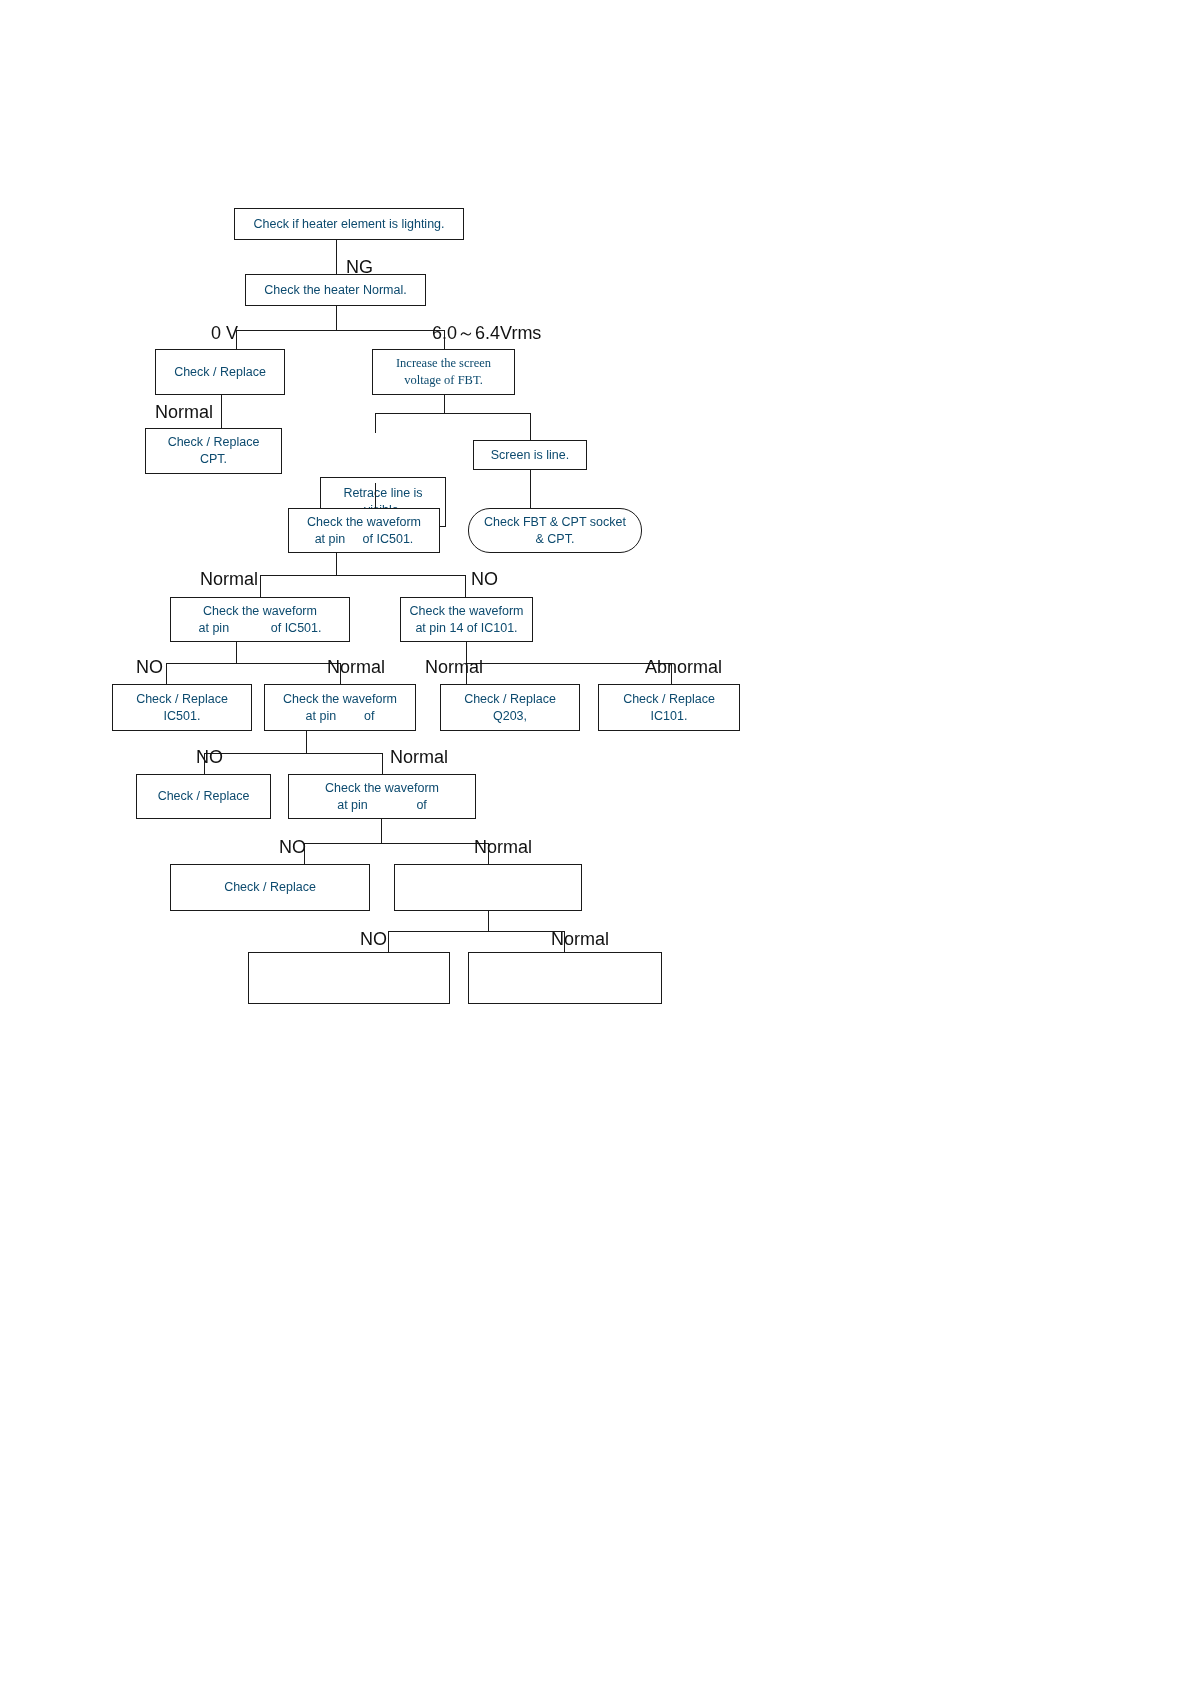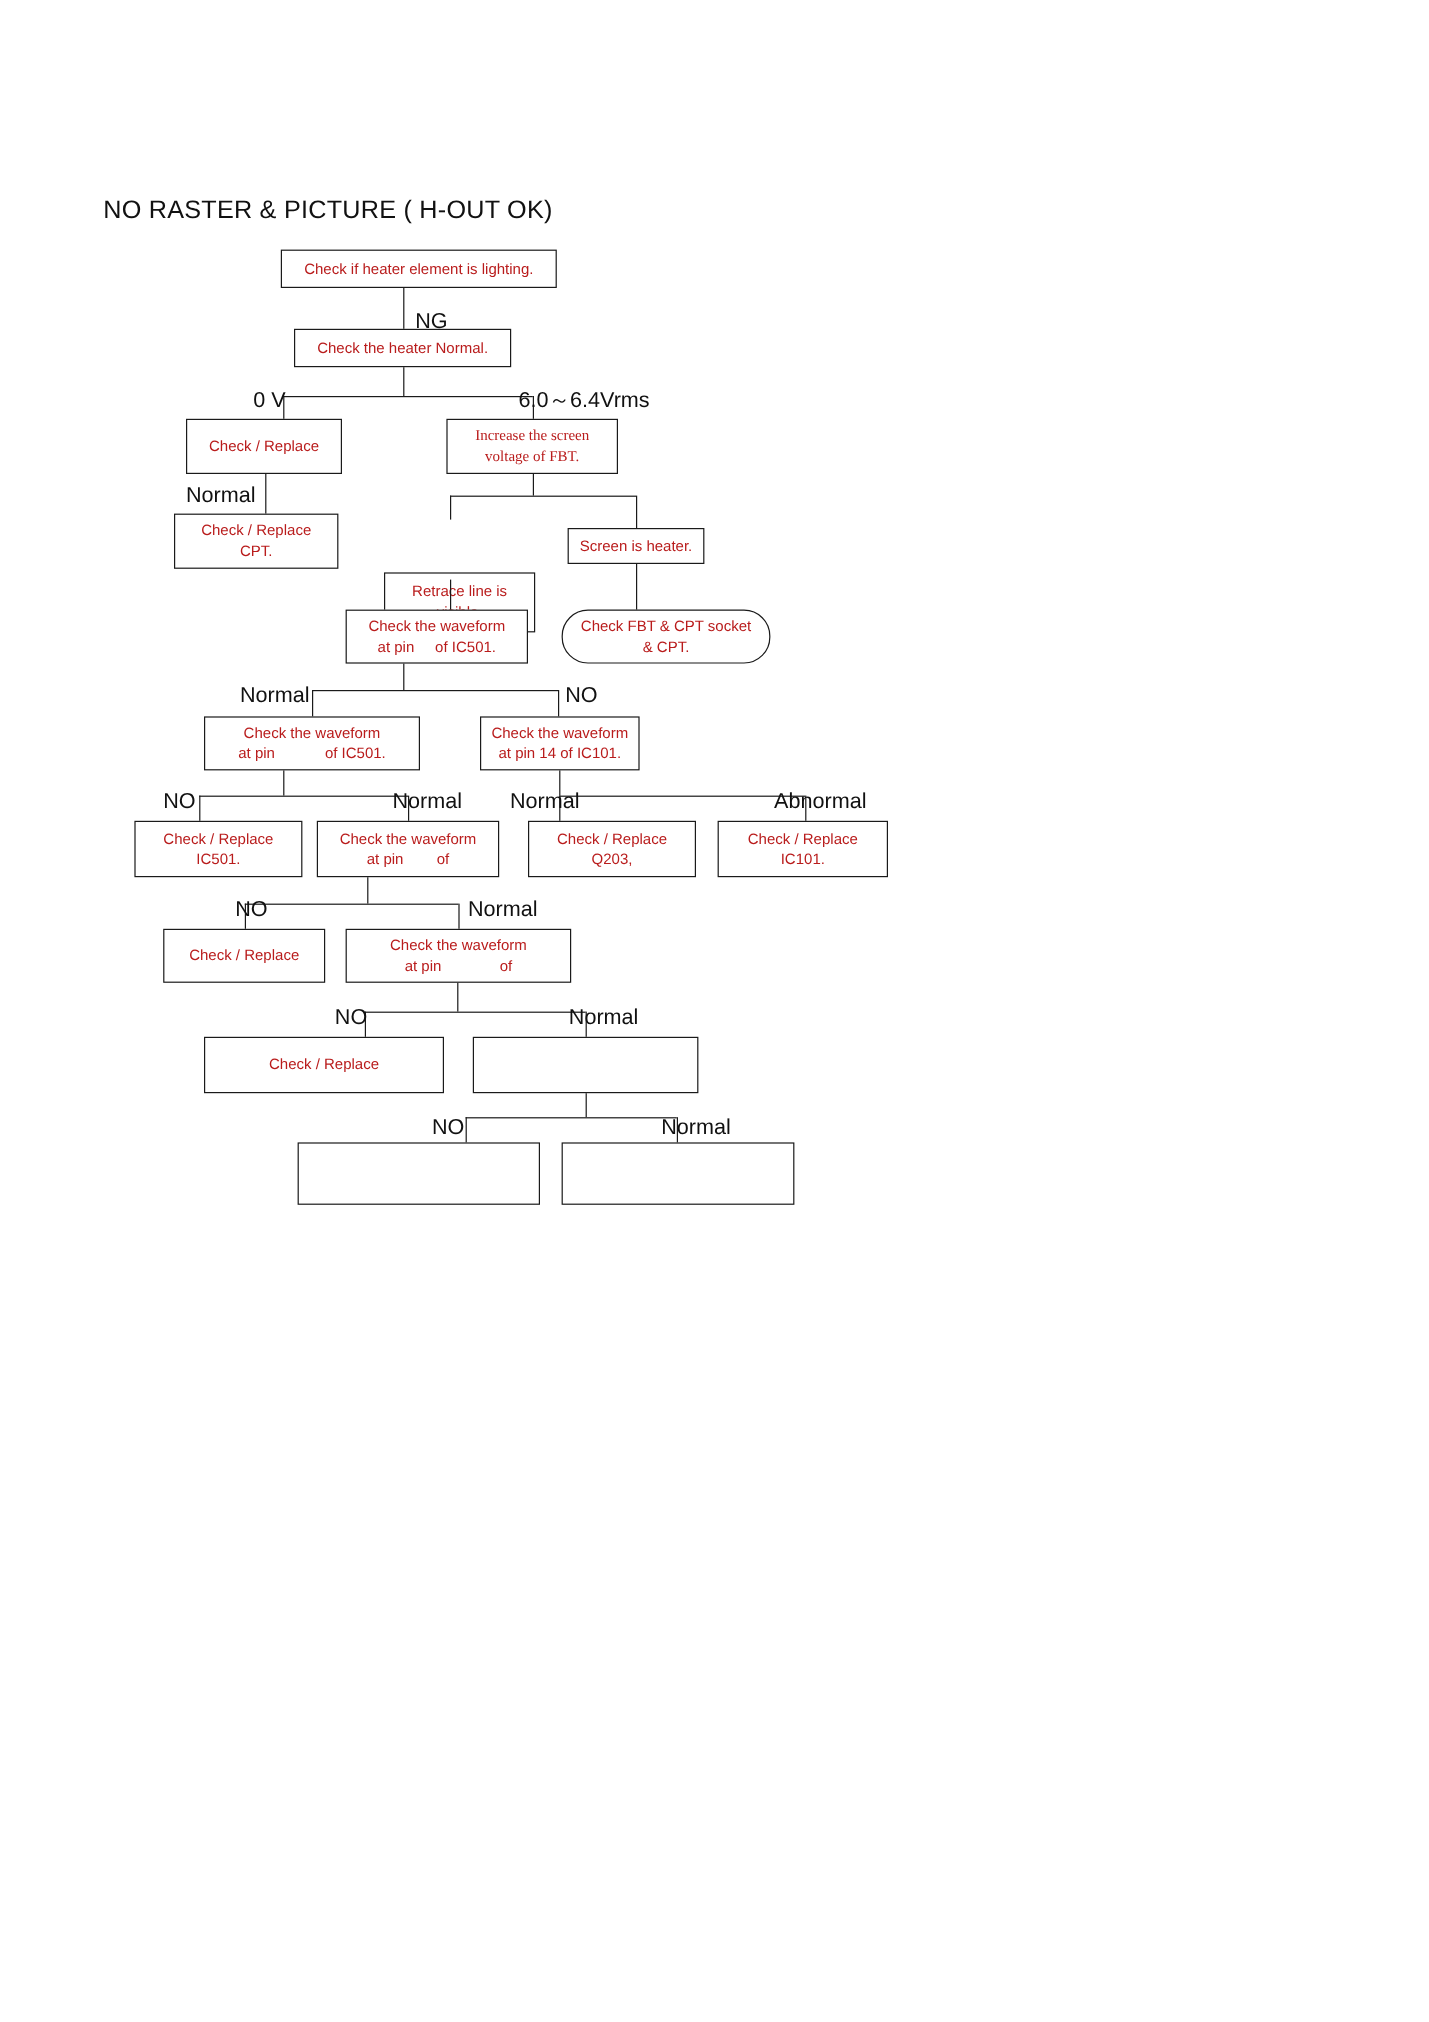--- a/index.html
+++ b/index.html
@@ -32,21 +32,21 @@
     position: absolute;
     box-sizing: border-box;
     border: 1.3px solid #1a1a1a;
     background: #ffffff;
     display: flex;
     align-items: center;
     justify-content: center;
     text-align: center;
     font-size: 12.5px;
     line-height: 1.35;
-    color: #b91c1c;
+    color: #0c4a6e;
     padding: 2px 15px;
   }
   .node .txt { display: block; white-space: pre; }
 
   .vline {
     position: absolute;
     width: 0;
     border-left: 1.2px solid #1a1a1a;
   }
   .hline {
@@ -60,21 +60,20 @@
     color: #111;
     white-space: nowrap;
     line-height: 1;
   }
 </style>
 </head>
 <body>
 
 <div id="page">
 
-  <div id="title">NO RASTER &amp; PICTURE ( H-OUT OK)</div>
 
   <div class="node" style="left:234px; top:208px; width:230px; height:32px;">
     <span class="txt">Check if heater element is lighting.</span>
   </div>
 
   <div class="node" style="left:245px; top:274px; width:181px; height:32px;">
     <span class="txt">Check the heater Normal.</span>
   </div>
 
   <div class="node" style="left:155px; top:349px; width:130px; height:46px;">
@@ -90,21 +89,21 @@
     <span class="txt">Check / Replace
 CPT.</span>
   </div>
 
   <div class="node" style="left:320px; top:433px; width:126px; height:50px;margin-top:44px;">
     <span class="txt">Retrace line is
 visible.</span>
   </div>
 
   <div class="node" style="left:473px; top:440px; width:114px; height:30px;">
-    <span class="txt">Screen is heater.</span>
+    <span class="txt">Screen is line.</span>
   </div>
 
   <div class="node" style="left:288px; top:508px; width:152px; height:45px;">
     <span class="txt">Check the waveform
 at pin     of IC501.</span>
   </div>
 
   <div class="node" style="left:468px; top:508px; width:174px; height:45px;border-radius:22px;">
     <span class="txt">Check FBT &amp; CPT socket
 &amp; CPT.</span>

